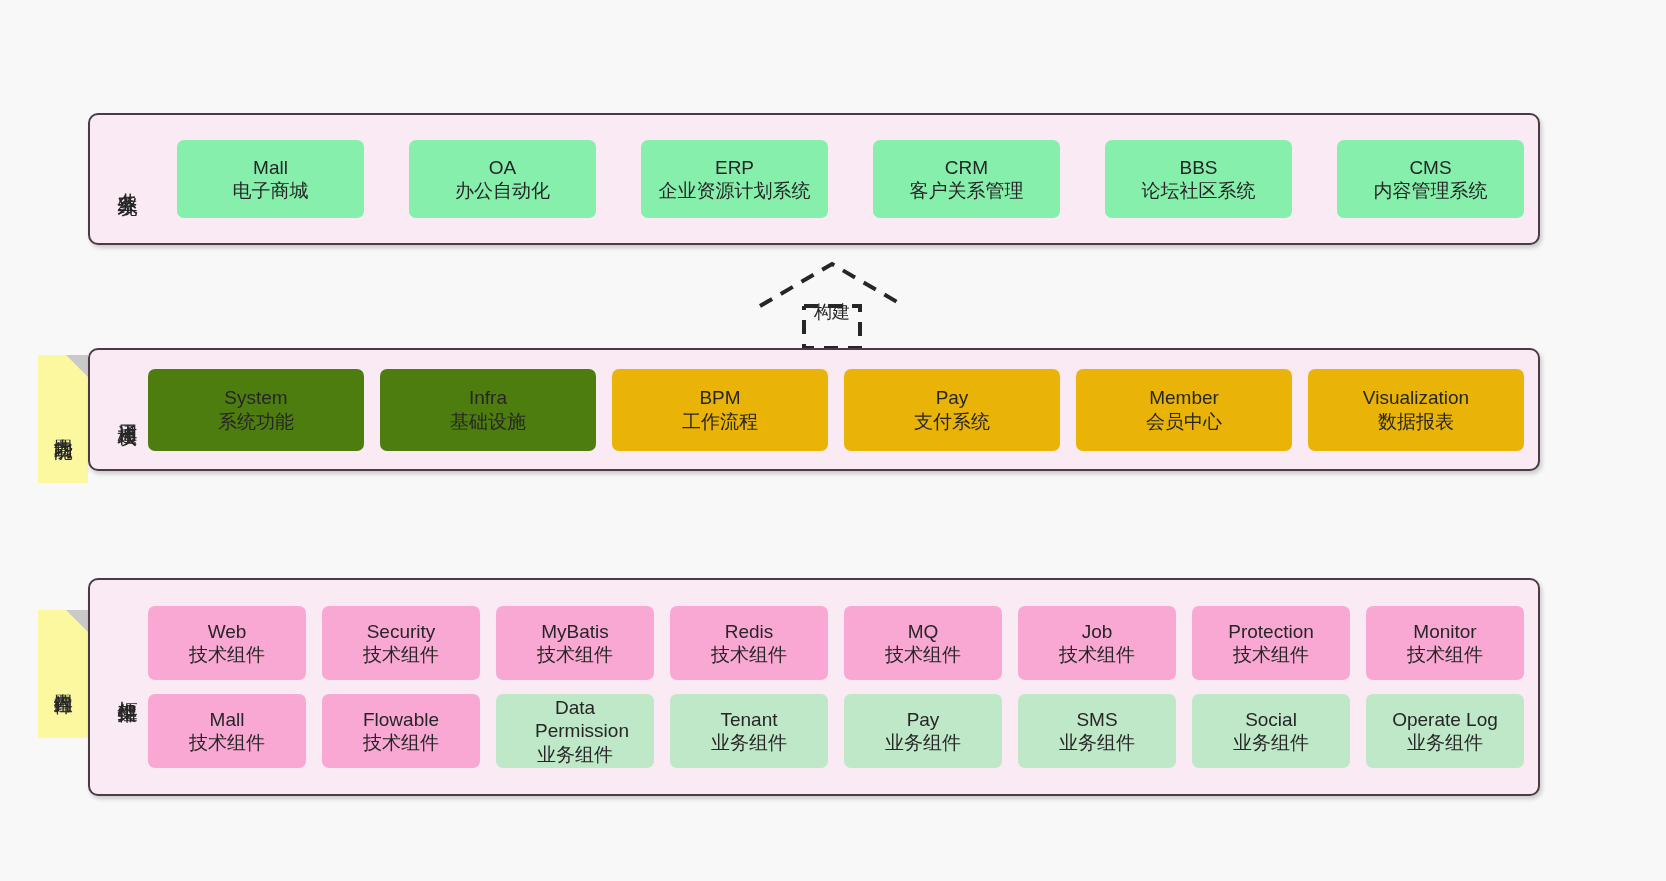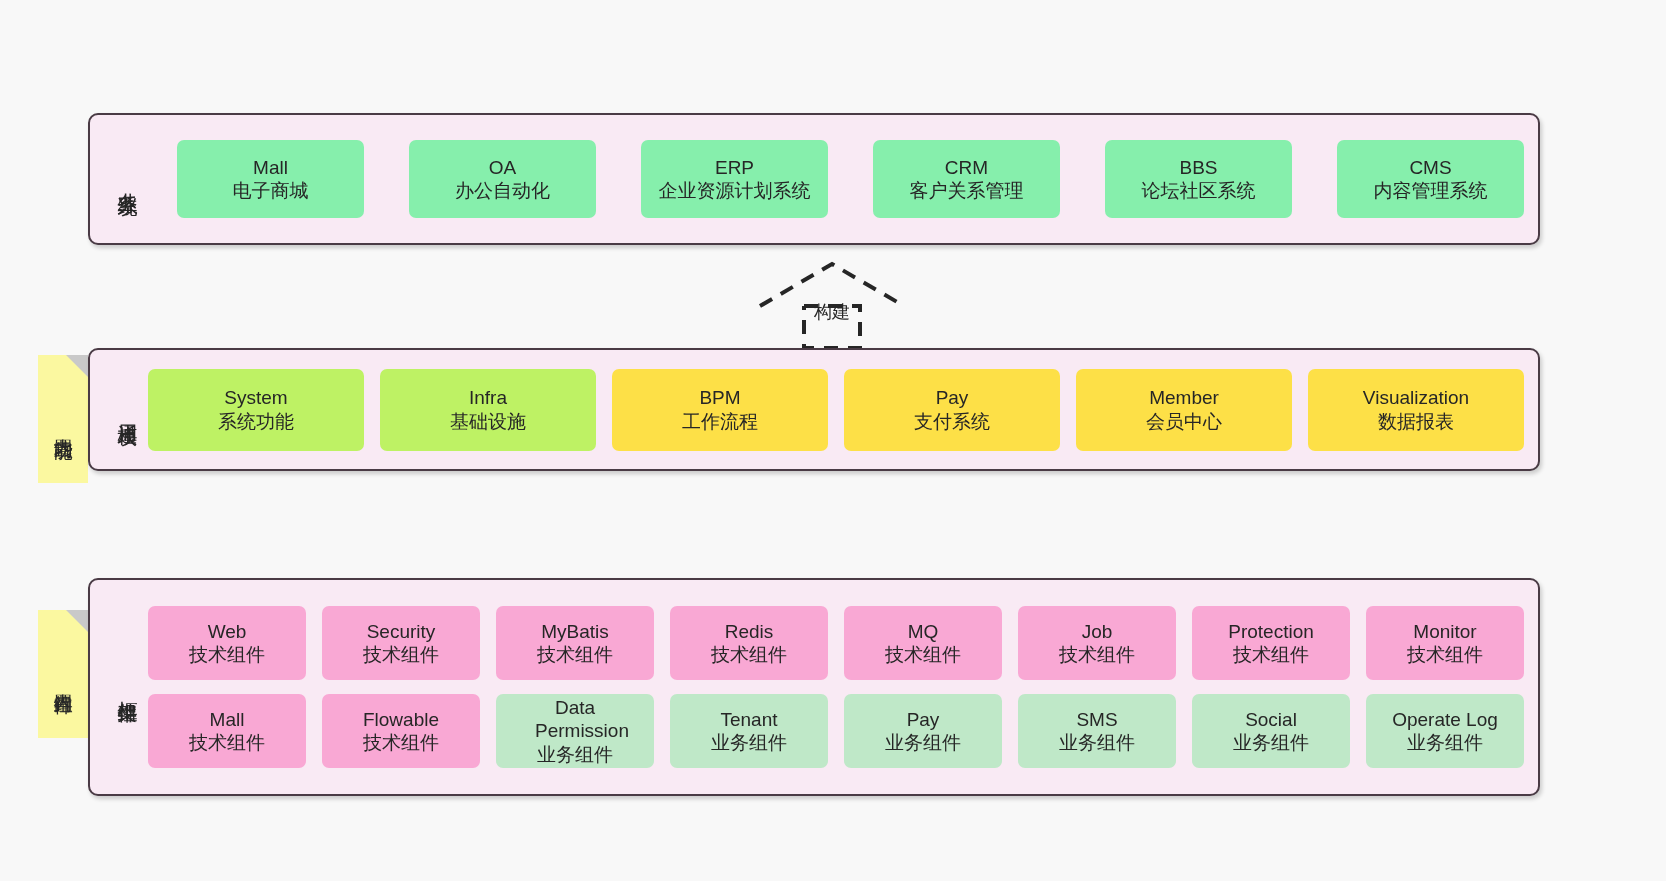--- a/index.html
+++ b/index.html
@@ -87,22 +87,22 @@
     line-height: 1.22;
   }
 
   
   .h-biz   { height: 78px; }
   .h-mod   { height: 82px; }
   .h-comp  { height: 74px; }
 
   
   .c-blue        { background: #86efac; margin-left: 29px; }
-  .c-red         { background: #bef264; }
-  .c-pink        { background: #fde047; }
+  .c-red         { background: #4d7c0f; }
+  .c-pink        { background: #eab308; }
   .c-green       { background: #f9a8d4; }
   .c-greenlight  { background: #bfe8c8; }
 
   
   .note {
     position: absolute;
     background: #fbf8a0;
     box-sizing: border-box;
     display: flex;
     align-items: center;

